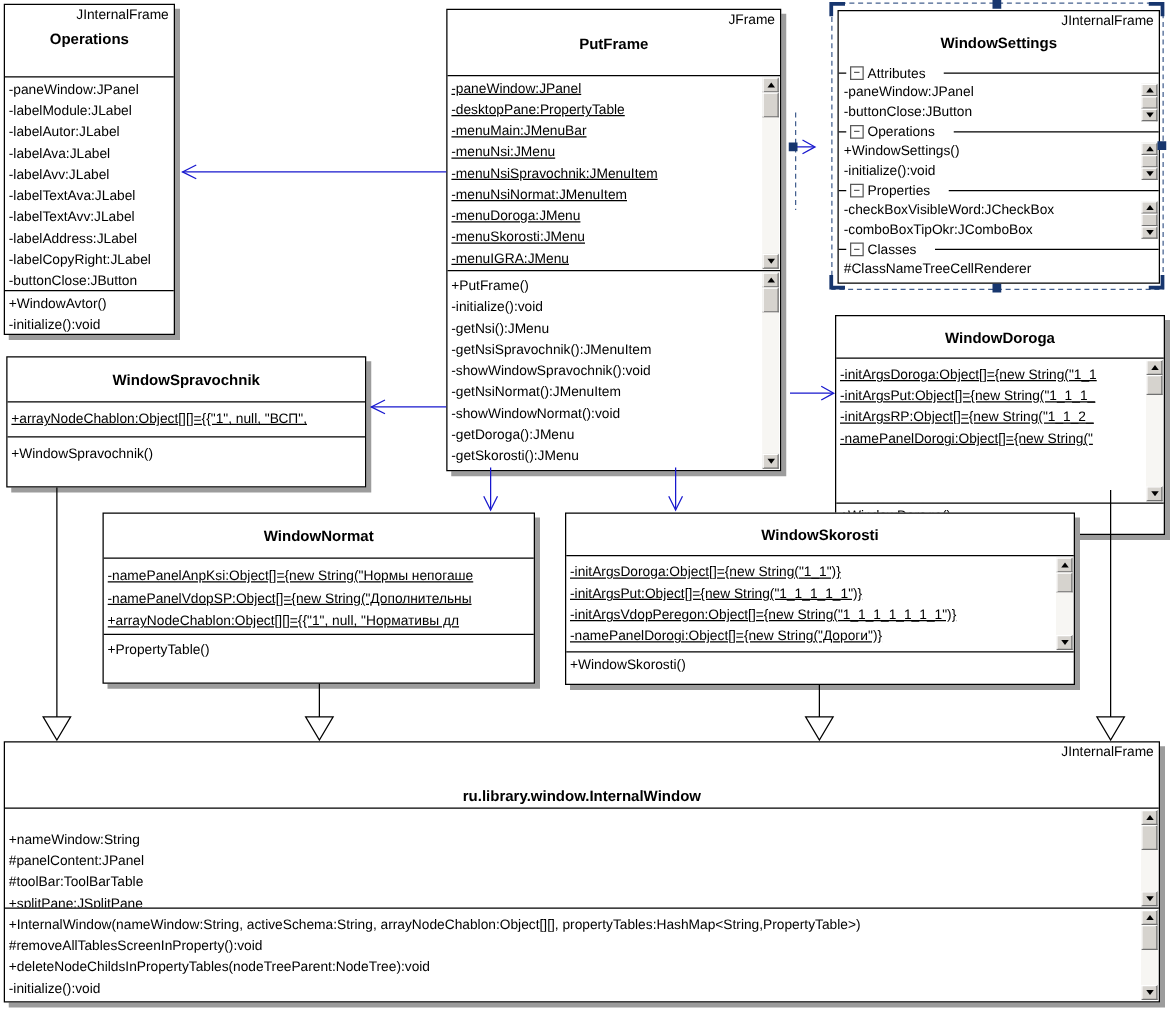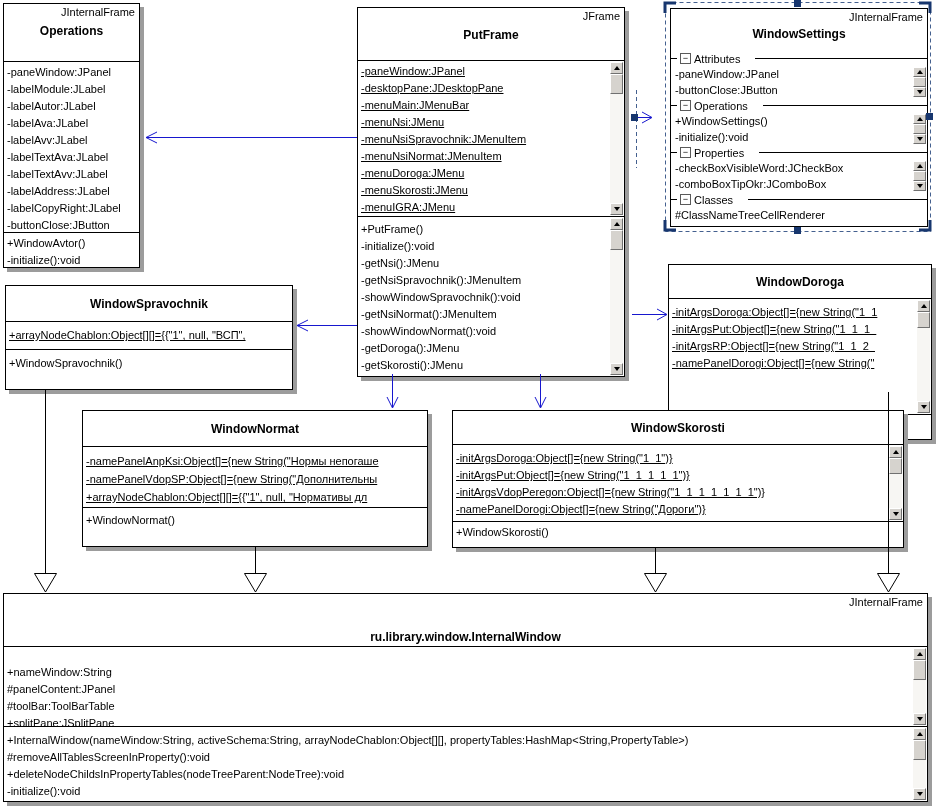--- a/index.html
+++ b/index.html
@@ -85,21 +85,21 @@
         <div class="sbb">
             <span class="tri-up"></span>
           </div>
         <div class="sbth"></div>
         <div class="sbtrack"></div>
         <div class="sbb">
             <span class="tri-down"></span>
           </div>
       </div>
     <div class="row">-paneWindow:JPanel</div>
-        <div class="row">-desktopPane:JDesktopPane</div>
+        <div class="row">-desktopPane:PropertyTable</div>
         <div class="row">-menuMain:JMenuBar</div>
         <div class="row">-menuNsi:JMenu</div>
         <div class="row">-menuNsiSpravochnik:JMenuItem</div>
         <div class="row">-menuNsiNormat:JMenuItem</div>
         <div class="row">-menuDoroga:JMenu</div>
         <div class="row">-menuSkorosti:JMenu</div>
         <div class="row">-menuIGRA:JMenu</div>
       </div>
     <div class="sect" style="height:160px;padding-top:4px">
 
@@ -210,21 +210,21 @@
         <span class="grplbl">Classes</span>
         <span class="gl2"></span>
       </div>
       <div class="grpitems">
 
       <div class="row">#ClassNameTreeCellRenderer</div>
         </div>
     </div>
   </div>
 
-  <div class="cls" style="left:668px;top:264px;width:264px;height:176px">
+  <div class="cls" style="left:668px;top:252px;width:264px;height:176px">
     <div class="hdr center" style="height:33px">
       <div class="cname">WindowDoroga</div>
     </div>
     <div class="sect u" style="flex:1;padding-top:5px">
 
       <div class="sb">
         <div class="sbb">
             <span class="tri-up"></span>
           </div>
         <div class="sbth" style="height:16px"></div>
@@ -263,25 +263,25 @@
       <div class="cname">WindowNormat</div>
     </div>
     <div class="sect nosb u" style="flex:1;padding-top:5px">
 
     <div class="row" style="height:18px;line-height:18px">-namePanelAnpKsi:Object[]={new String("Нормы непогаше</div>
         <div class="row" style="height:18px;line-height:18px">-namePanelVdopSP:Object[]={new String("Дополнительны</div>
         <div class="row" style="height:18px;line-height:18px">+arrayNodeChablon:Object[][]={{"1", null, "Нормативы дл</div>
       </div>
     <div class="sect nosb" style="height:39px;padding-top:4px">
 
-    <div class="row">+WindowNormat()</div>
-      </div>
-  </div>
-
-  <div class="cls" style="left:452px;top:410px;width:452px;height:138px">
+    <div class="row">+PropertyTable()</div>
+      </div>
+  </div>
+
+  <div class="cls" style="left:452px;top:410px;width:408px;height:138px">
     <div class="hdr center" style="height:33px">
       <div class="cname">WindowSkorosti</div>
     </div>
     <div class="sect u" style="flex:1;padding-top:5px">
 
       <div class="sb">
         <div class="sbb">
             <span class="tri-up"></span>
           </div>
         <div class="sbth" style="height:16px"></div>

